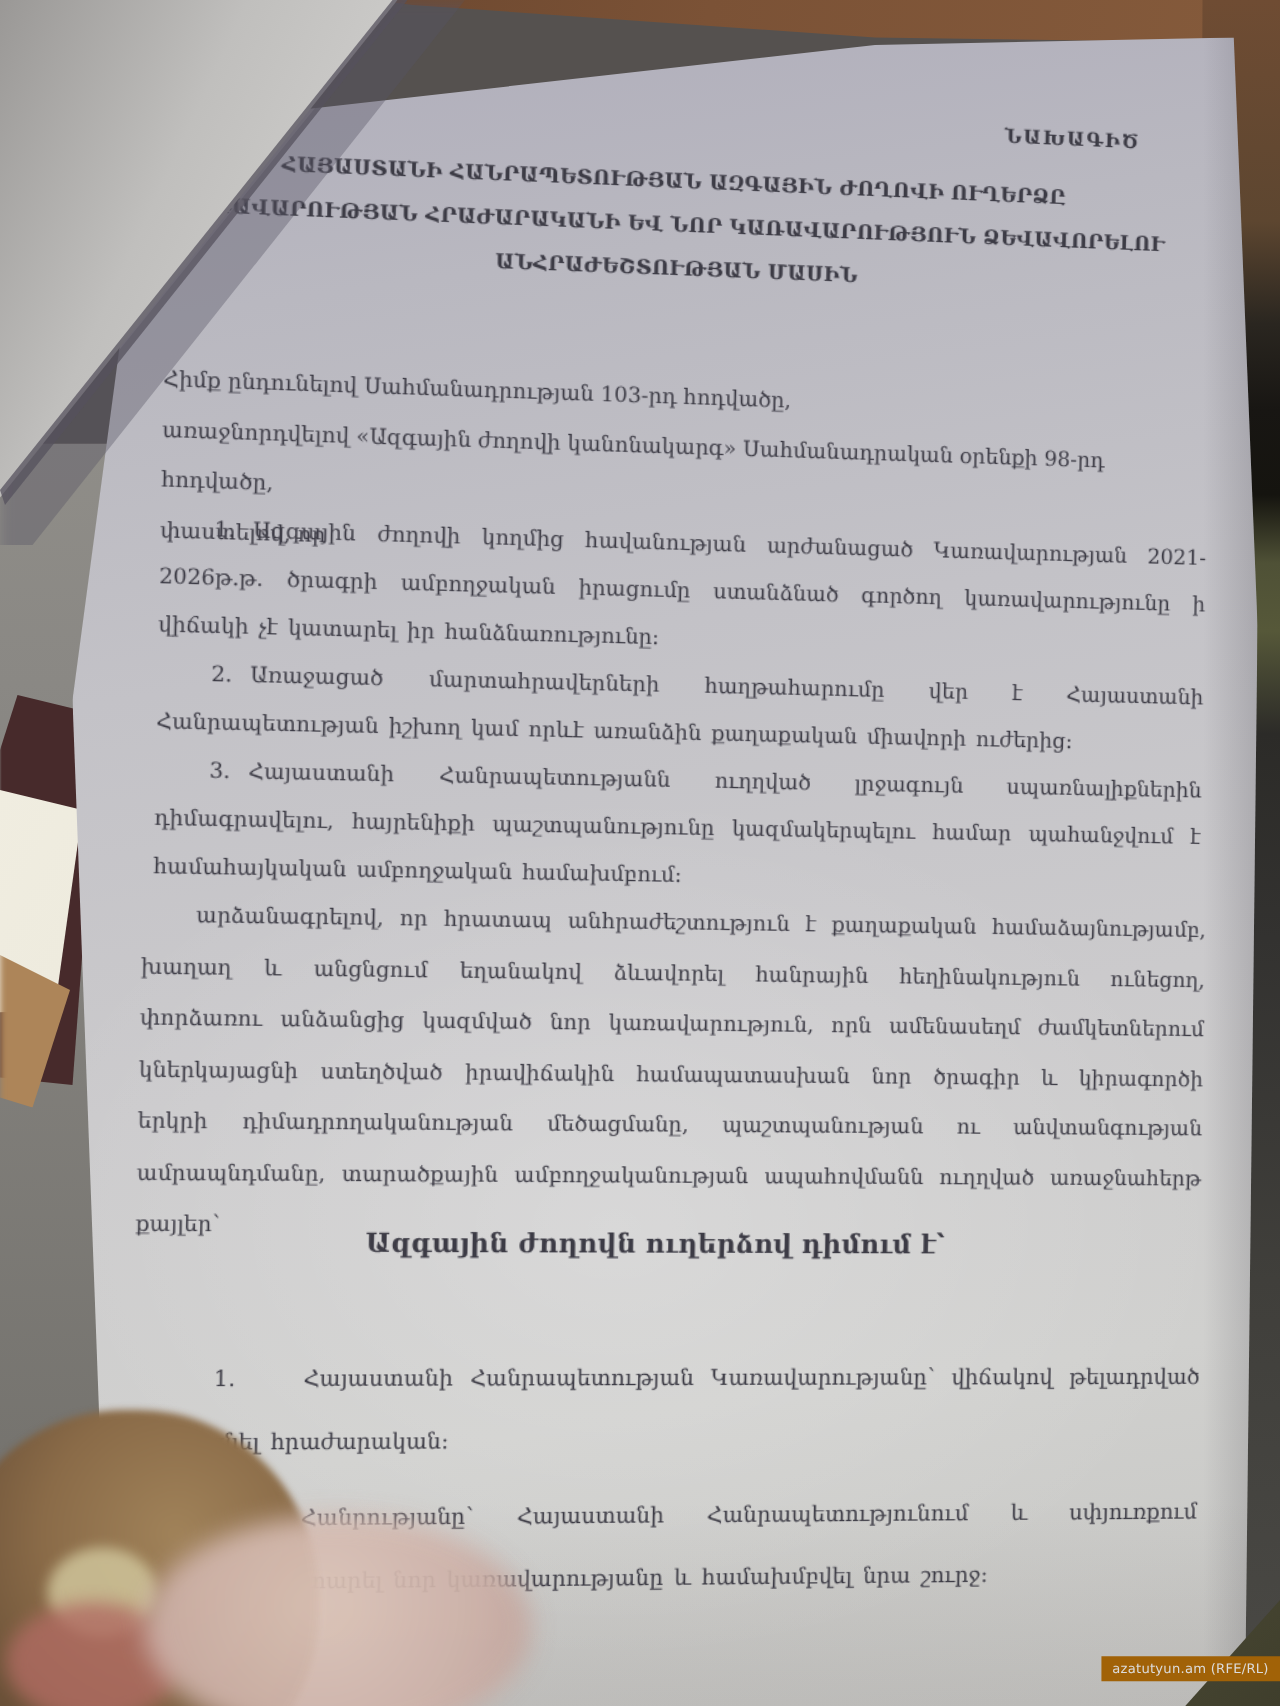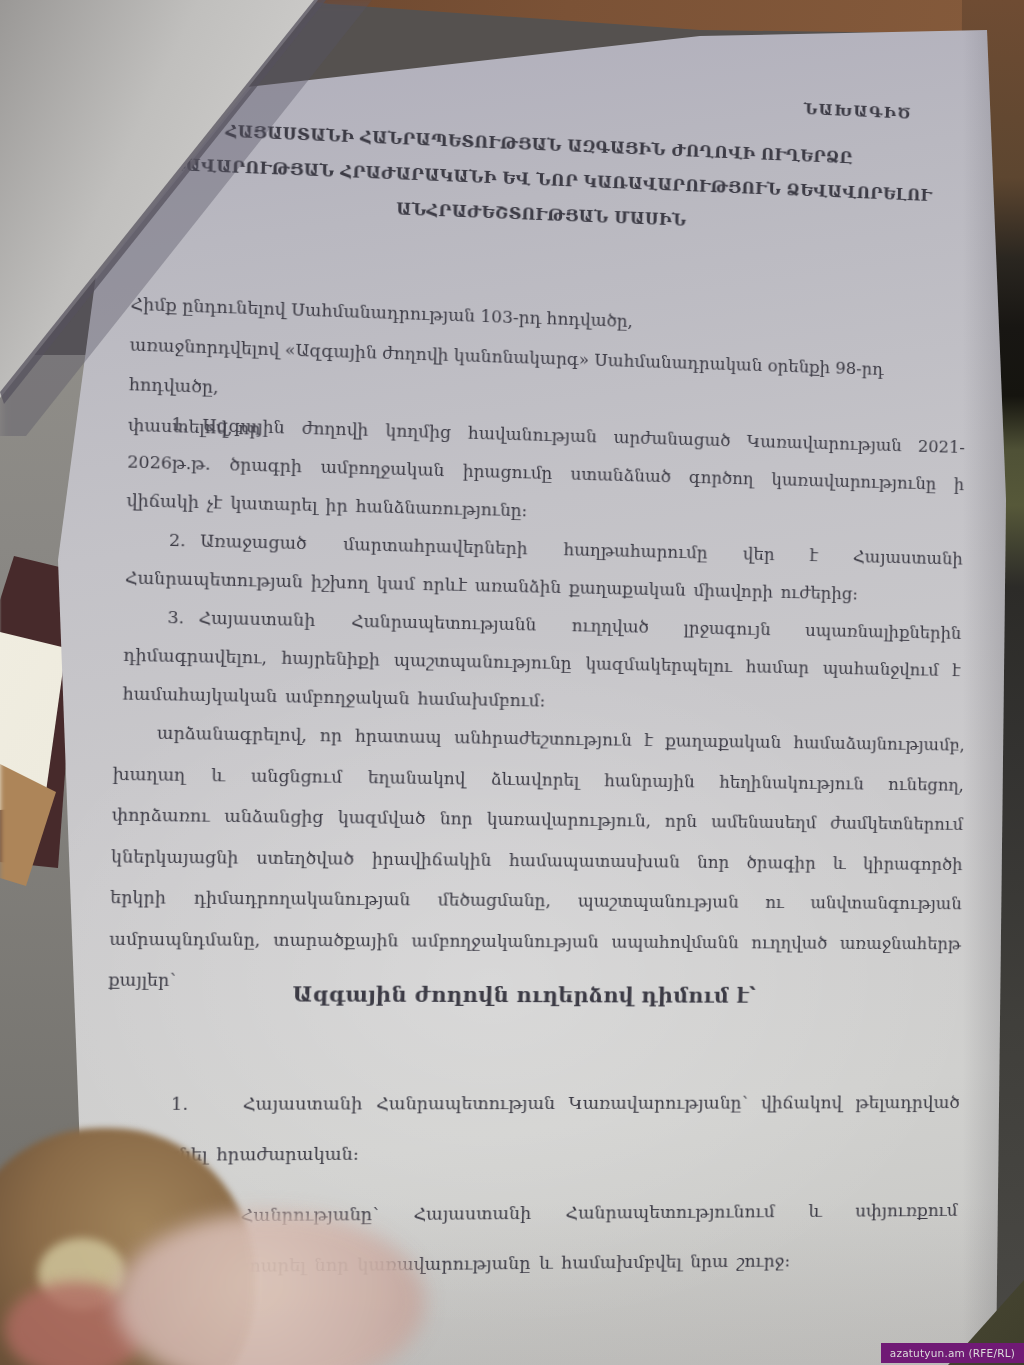--- a/index.html
+++ b/index.html
@@ -67,21 +67,21 @@
   .num{padding-right:14px;}
   .para{position:absolute;top:718px;left:122px;width:856px;font-size:17px;line-height:40.5px;
     text-align:justify;text-indent:42px;word-spacing:5.5px;}
   .appeal-heading{position:absolute;top:982px;left:110px;width:848px;text-align:center;
     font-size:21px;font-weight:bold;letter-spacing:.2px;}
   .appeals{position:absolute;top:1078px;left:100px;width:880px;font-size:17.5px;line-height:50px;
     text-align:justify;word-spacing:3px;}
   .appeals p{margin:0 0 10px 0;}
   .appeals .bignum{display:inline-block;width:155px;padding-left:85px;box-sizing:border-box;}
 
-  .watermark{position:absolute;right:0;bottom:2px;background:#701a75;color:#dcdcdc;
+  .watermark{position:absolute;right:0;bottom:20px;background:#a16207;color:#dcdcdc;
     padding:4px 9px;font-family:"DejaVu Sans",sans-serif;font-size:10.5px;letter-spacing:.2px;}
 </style>
 </head>
 <body>
 
 <div class="canvas">
 
   <div class="layer bg-wood"></div>
   <div class="layer bg-right"></div>
   <div class="layer bg-left"></div>

